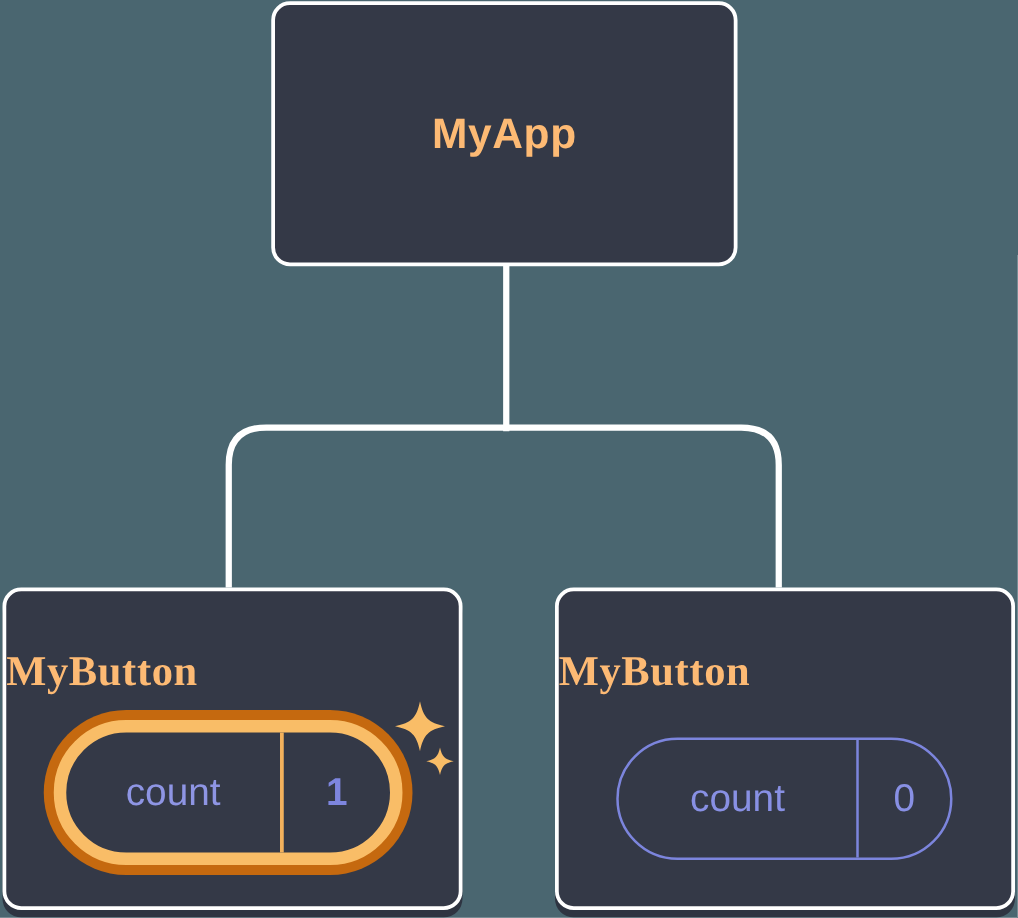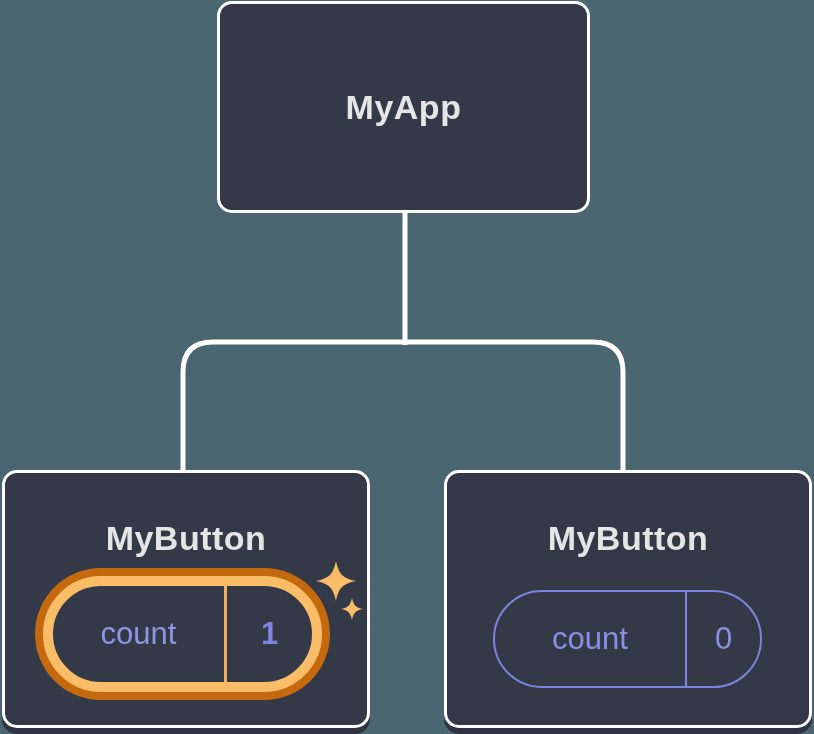--- a/index.html
+++ b/index.html
@@ -19,24 +19,24 @@
     background:var(--node-bg);
     border:3px solid var(--node-border);
     border-radius:15px;
   }
   .node-root{ left:217px; top:1px; width:373px; height:212px;
     display:flex; align-items:center; justify-content:center; }
   .node-child{ left:2px; top:470px; width:368px; height:258px;
     box-shadow:0 6px 0 var(--shadow); }
   .node-child.right{ left:444px; }
   .node-label{
-    color:#e5e5e5; font-size:34px; font-weight:700; letter-spacing:0.5px;
+    color:#fdba74; font-size:34px; font-weight:700; letter-spacing:0.5px;
   }
   .child-label{
-    position:absolute; left:0; right:0; top:46px; text-align:center;
+    position:absolute; left:0; right:0; top:46px; font-family:Liberation Serif, serif;
   }
   .connector{ position:absolute; left:0; top:0; }
 
   
   .pill{
     position:absolute; box-sizing:border-box; display:flex;
     border-radius:999px; align-items:stretch;text-align:right;
   }
   .pill .cell{
     display:flex; align-items:center; justify-content:center;

